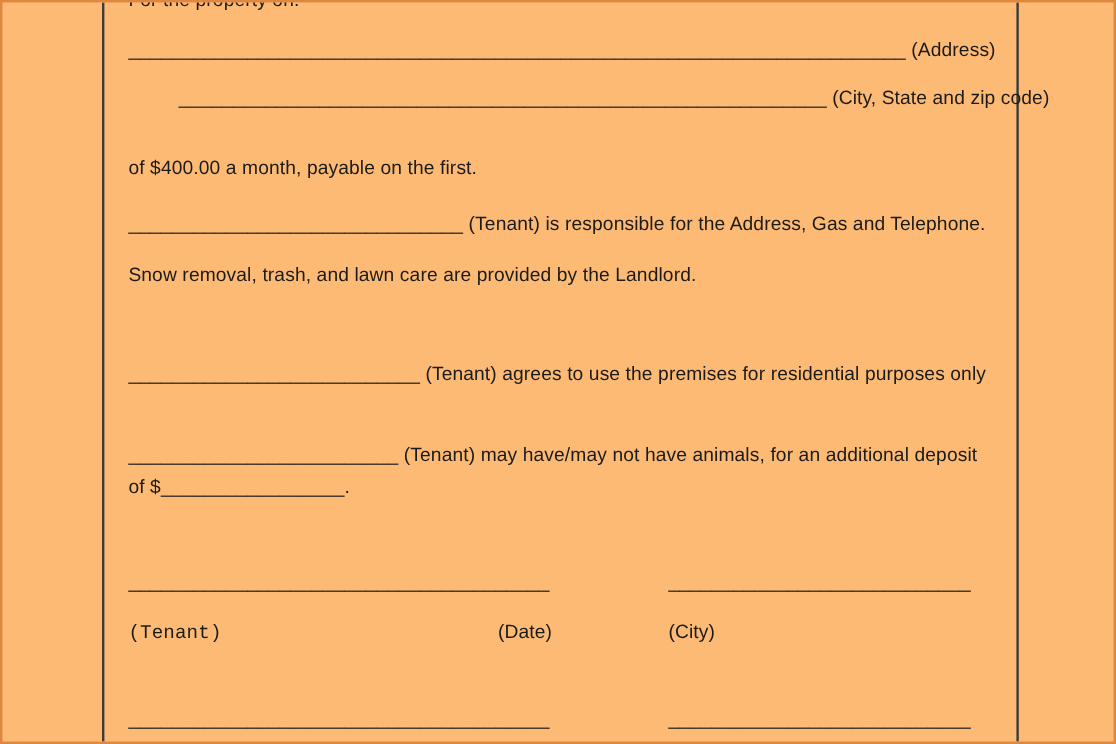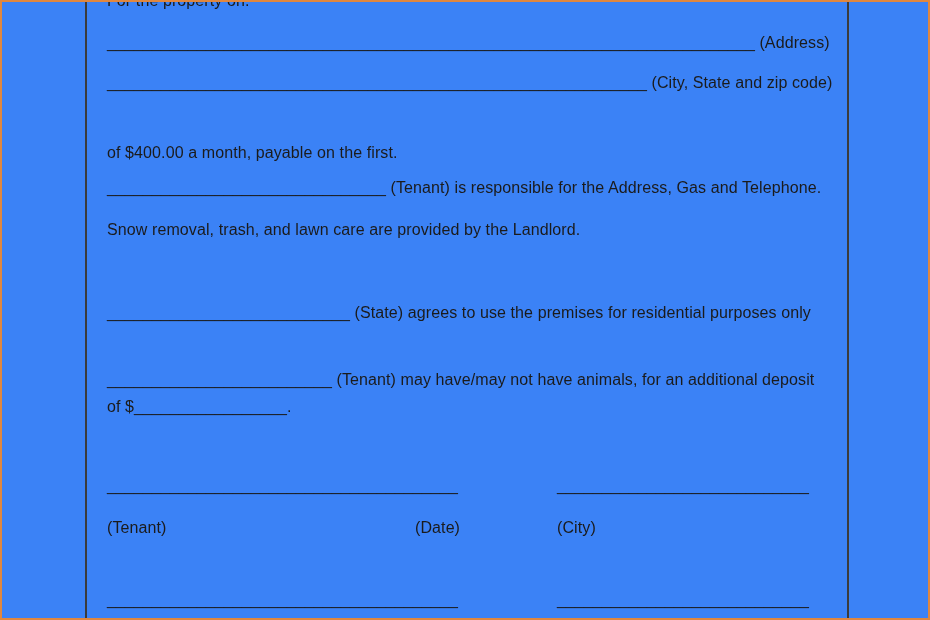--- a/index.html
+++ b/index.html
@@ -4,21 +4,21 @@
 <style>
   * { margin: 0; padding: 0; box-sizing: border-box; }
   html, body {
     width: 930px; height: 620px;
     background: #ffffff;
     font-family: "Liberation Sans", sans-serif;
   }
   .frame {
     position: relative;
     width: 930px; height: 620px;
-    background: #3b82f6;
+    background: #fdba74;
     border: 2px solid var(--frame-border, #e0873f);
     overflow: hidden;
   }
   .vrule {
     position: absolute;
     top: 0; bottom: 0;
     width: 2px;
     background: var(--page-rule, #3b3b3b);
   }
   .vrule-left  { left: 83px; }
@@ -38,37 +38,37 @@
 
 <div class="frame">
 
   <div class="vrule vrule-left"></div>
   <div class="vrule vrule-right"></div>
 
   <div class="t" style="top:-12px;">For the property on:</div>
 
   <div class="t" style="top:30px;">________________________________________________________________________ (Address)</div>
 
-  <div class="t" style="top:70px;">____________________________________________________________ (City, State and zip code)</div>
+  <div class="t" style="top:70px;margin-left:42px;">____________________________________________________________ (City, State and zip code)</div>
 
-  <div class="t" style="top:140px;">of $400.00 a month, payable on the first.</div>
+  <div class="t" style="top:128px;">of $400.00 a month, payable on the first.</div>
 
   <div class="t" style="top:175px;">_______________________________ (Tenant) is responsible for the Address, Gas and Telephone.</div>
 
   <div class="t" style="top:217px;text-align:center;">Snow removal, trash, and lawn care are provided by the Landlord.</div>
 
 
-  <div class="t" style="top:300px;">___________________________ (State) agrees to use the premises for residential purposes only</div>
+  <div class="t" style="top:300px;">___________________________ (Tenant) agrees to use the premises for residential purposes only</div>
 
   <div class="t" style="top:367px;">_________________________ (Tenant) may have/may not have animals, for an additional deposit</div>
   <div class="t" style="top:394px;">of $_________________.</div>
 
   <div class="t" style="top:473px;">_______________________________________</div>
   <div class="t" style="top:473px; left:555px;">____________________________</div>
 
-  <div class="t" style="top:515px;">(Tenant)</div>
+  <div class="t" style="top:515px;font-family:Liberation Mono, monospace;">(Tenant)</div>
   <div class="t" style="top:515px; left:413px;">(Date)</div>
   <div class="t" style="top:515px; left:555px;">(City)</div>
 
   <div class="t" style="top:587px;">_______________________________________</div>
   <div class="t" style="top:587px; left:555px;">____________________________</div>
 
 </div>
 
 </body></html>

